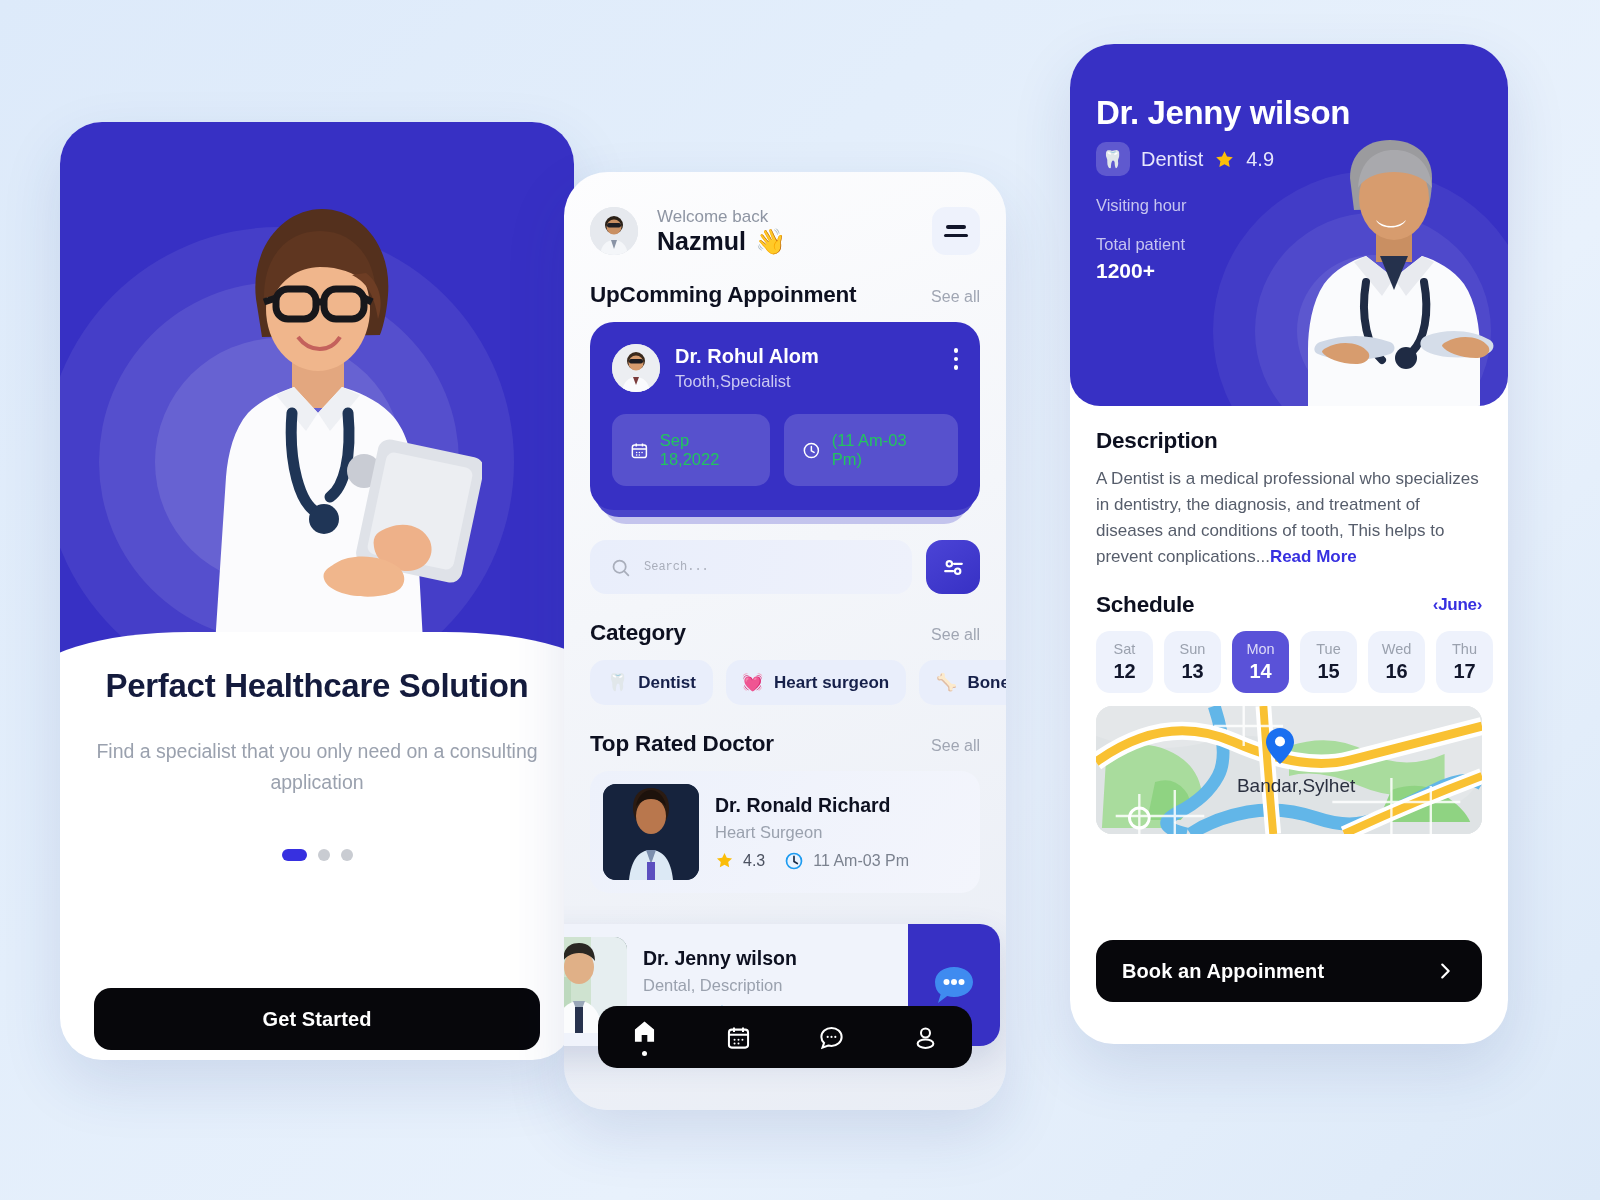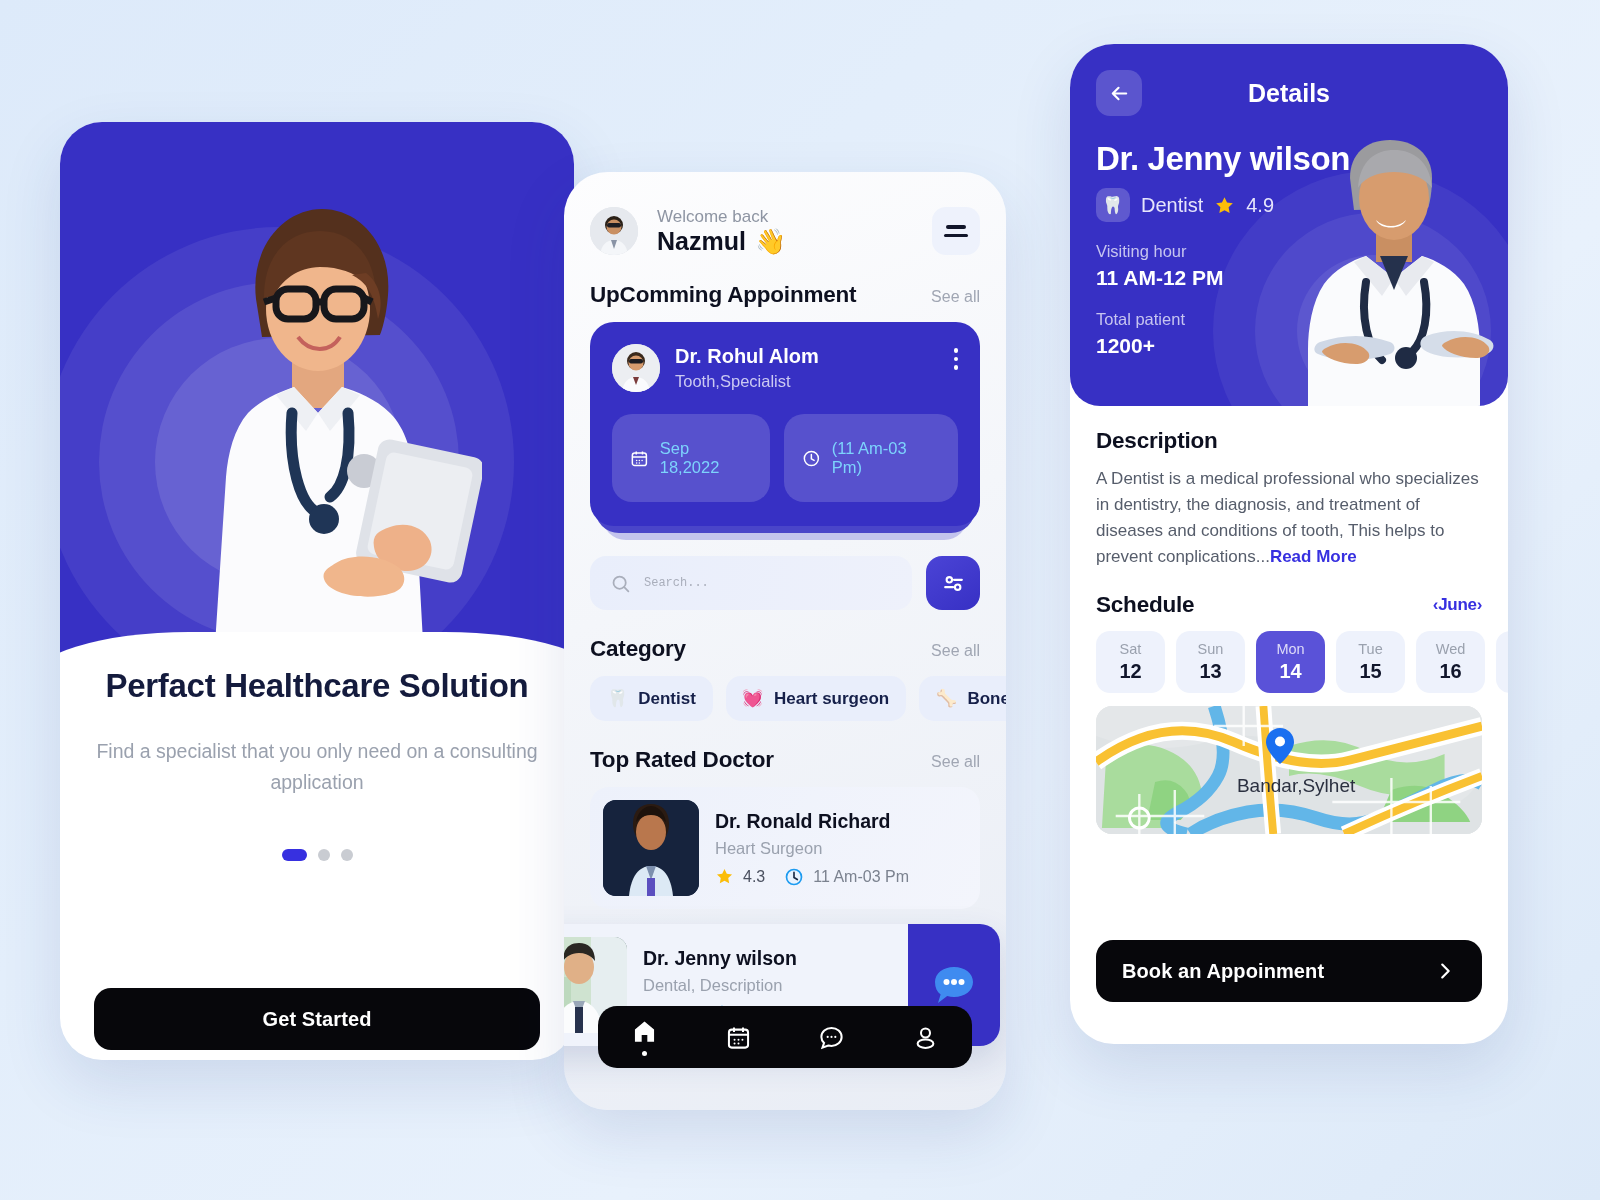--- a/index.html
+++ b/index.html
@@ -91,23 +91,23 @@
     position:relative; background:#3730c4; border-radius:24px;
     padding:22px 22px 24px 22px; color:#fff;
   }
   .appt-row{ display:flex; align-items:center; gap:15px; }
   .appt-name{ font-size:20px; font-weight:700; }
   .appt-role{ font-size:16.5px; color:#cbc9f2; margin-top:4px; }
   .kebab{ margin-left:auto; display:flex; flex-direction:column; gap:4px; align-self:flex-start; padding-top:4px; }
   .kebab i{ width:4.5px; height:4.5px; border-radius:50%; background:#fff; display:block; }
   .appt-pills{ display:flex; gap:14px; margin-top:22px; }
   .pill{
-    background:rgba(255,255,255,.16); border-radius:20px;
-    padding:25px 18px; display:flex; align-items:center; gap:11px;
-    font-size:16.5px; font-weight:500; color:#7dd3fc;
+    background:rgba(255,255,255,.16); border-radius:14px;
+    padding:17px 18px; display:flex; align-items:center; gap:11px;
+    font-size:16.5px; font-weight:500; color:#22c55e;
   }
 
   .search-row{ display:flex; gap:14px; align-items:center; margin-top:30px; }
   .search-box{
     flex:1; height:54px; border-radius:16px;
     background:linear-gradient(100deg,#e9eefb,#eef1fb);
     display:flex; align-items:center; gap:13px; padding:0 20px;
   }
   .search-box input{
     border:0; outline:0; background:transparent; flex:1;
@@ -185,21 +185,21 @@
   .dt-doc{ position:absolute; right:2px; bottom:0; width:216px; height:270px; z-index:2; }
 
   .dt-body{ position:absolute; left:0; right:0; top:362px; bottom:0; padding:22px 26px 0 26px; }
   .h-sec{ font-size:22.5px; font-weight:700; color:#0d1020; letter-spacing:-.2px; }
   .desc{ margin-top:12px; font-size:17px; line-height:1.53; color:#565d6b; }
   .read-more{ color:#3730e0; font-weight:700; }
   .sched-head{ display:flex; align-items:center; margin-top:22px; }
   .month{ margin-left:auto; font-size:17px; font-weight:700; color:#3730e0; letter-spacing:-.3px; }
   .days{ display:flex; gap:11px; margin-top:13px; }
   .day{
-    width:69px; height:62px; border-radius:14px; background:#eef2fc; flex:none;
+    width:57px; height:62px; border-radius:14px; background:#eef2fc; flex:none;
     display:flex; flex-direction:column; align-items:center; justify-content:center; gap:3px;
   }
   .day .dn{ font-size:14.5px; color:#9aa1ae; }
   .day .dd{ font-size:20px; font-weight:700; color:#11162b; }
   .day.sel{ background:#5a52d8; }
   .day.sel .dn{ color:#dedcf8; }
   .day.sel .dd{ color:#fff; }
   .map{
     margin-top:13px; height:128px; border-radius:16px; overflow:hidden; position:relative;
     background:#e3e6e8;
@@ -524,39 +524,30 @@
       <path d="M76 146c-6 36 2 66 16 78" stroke="#1f2b44" stroke-width="8" fill="none" stroke-linecap="round"></path>
       <path d="M134 146c6 32 0 58-12 70" stroke="#1f2b44" stroke-width="8" fill="none" stroke-linecap="round"></path>
       <circle cx="116" cy="222" r="11" fill="#1f2b44"></circle>
       <path d="M30 206c24-8 48-8 70 0 6 2 6 10 0 12-24 8-52 8-72 0-6-2-4-10 2-12z" fill="#cfd8e6"></path>
       <path d="M136 200c22-8 46-6 64 4 6 4 4 12-4 14-24 6-50 4-62-4-6-4-4-12 2-14z" fill="#d5dde9"></path>
       <path d="M36 212c14-8 34-6 42 4 4 6-2 12-12 12-16 0-30-6-34-12 0-2 2-3 4-4z" fill="#d79c6e"></path>
       <path d="M156 206c14-8 34-6 42 4 4 6-2 12-12 12-16 0-30-6-34-12 0-2 2-3 4-4z" fill="#d79c6e"></path>
     </svg>
 
     <div class="dt-hero-inner">
-      <div class="dt-topbar">
-        <div class="back-btn">
-          <svg width="23" height="23" viewBox="0 0 24 24" fill="none" stroke="#fff" stroke-width="2.2" stroke-linecap="round" stroke-linejoin="round">
-            <path d="M19 12H5M11 6l-6 6 6 6"></path>
-          </svg>
-        </div>
-        <div class="dt-title">Details</div>
-      </div>
       <div class="dt-name">Dr. Jenny wilson</div>
       <div class="dt-spec">
         <span class="tooth-badge">🦷</span>
         <span>Dentist</span>
         <svg width="21" height="21" viewBox="0 0 24 24" fill="#fbbd08">
           <path d="M12 2.5l2.9 6 6.6.9-4.8 4.6 1.2 6.5L12 17.4 6.1 20.5l1.2-6.5L2.5 9.4l6.6-.9z"></path>
         </svg>
         <span>4.9</span>
       </div>
       <div class="dt-lbl">Visiting hour</div>
-      <div class="dt-val">11 AM-12 PM</div>
       <div class="dt-lbl">Total patient</div>
       <div class="dt-val">1200+</div>
     </div>
   </div>
 
   <div class="dt-body">
     <div class="h-sec">Description</div>
     <div class="desc">
       <span>A Dentist is a medical professional who specializes in dentistry, the diagnosis, and treatment of diseases and conditions of tooth, This helps to prevent conplications...</span><span class="read-more">Read More</span>
     </div>

